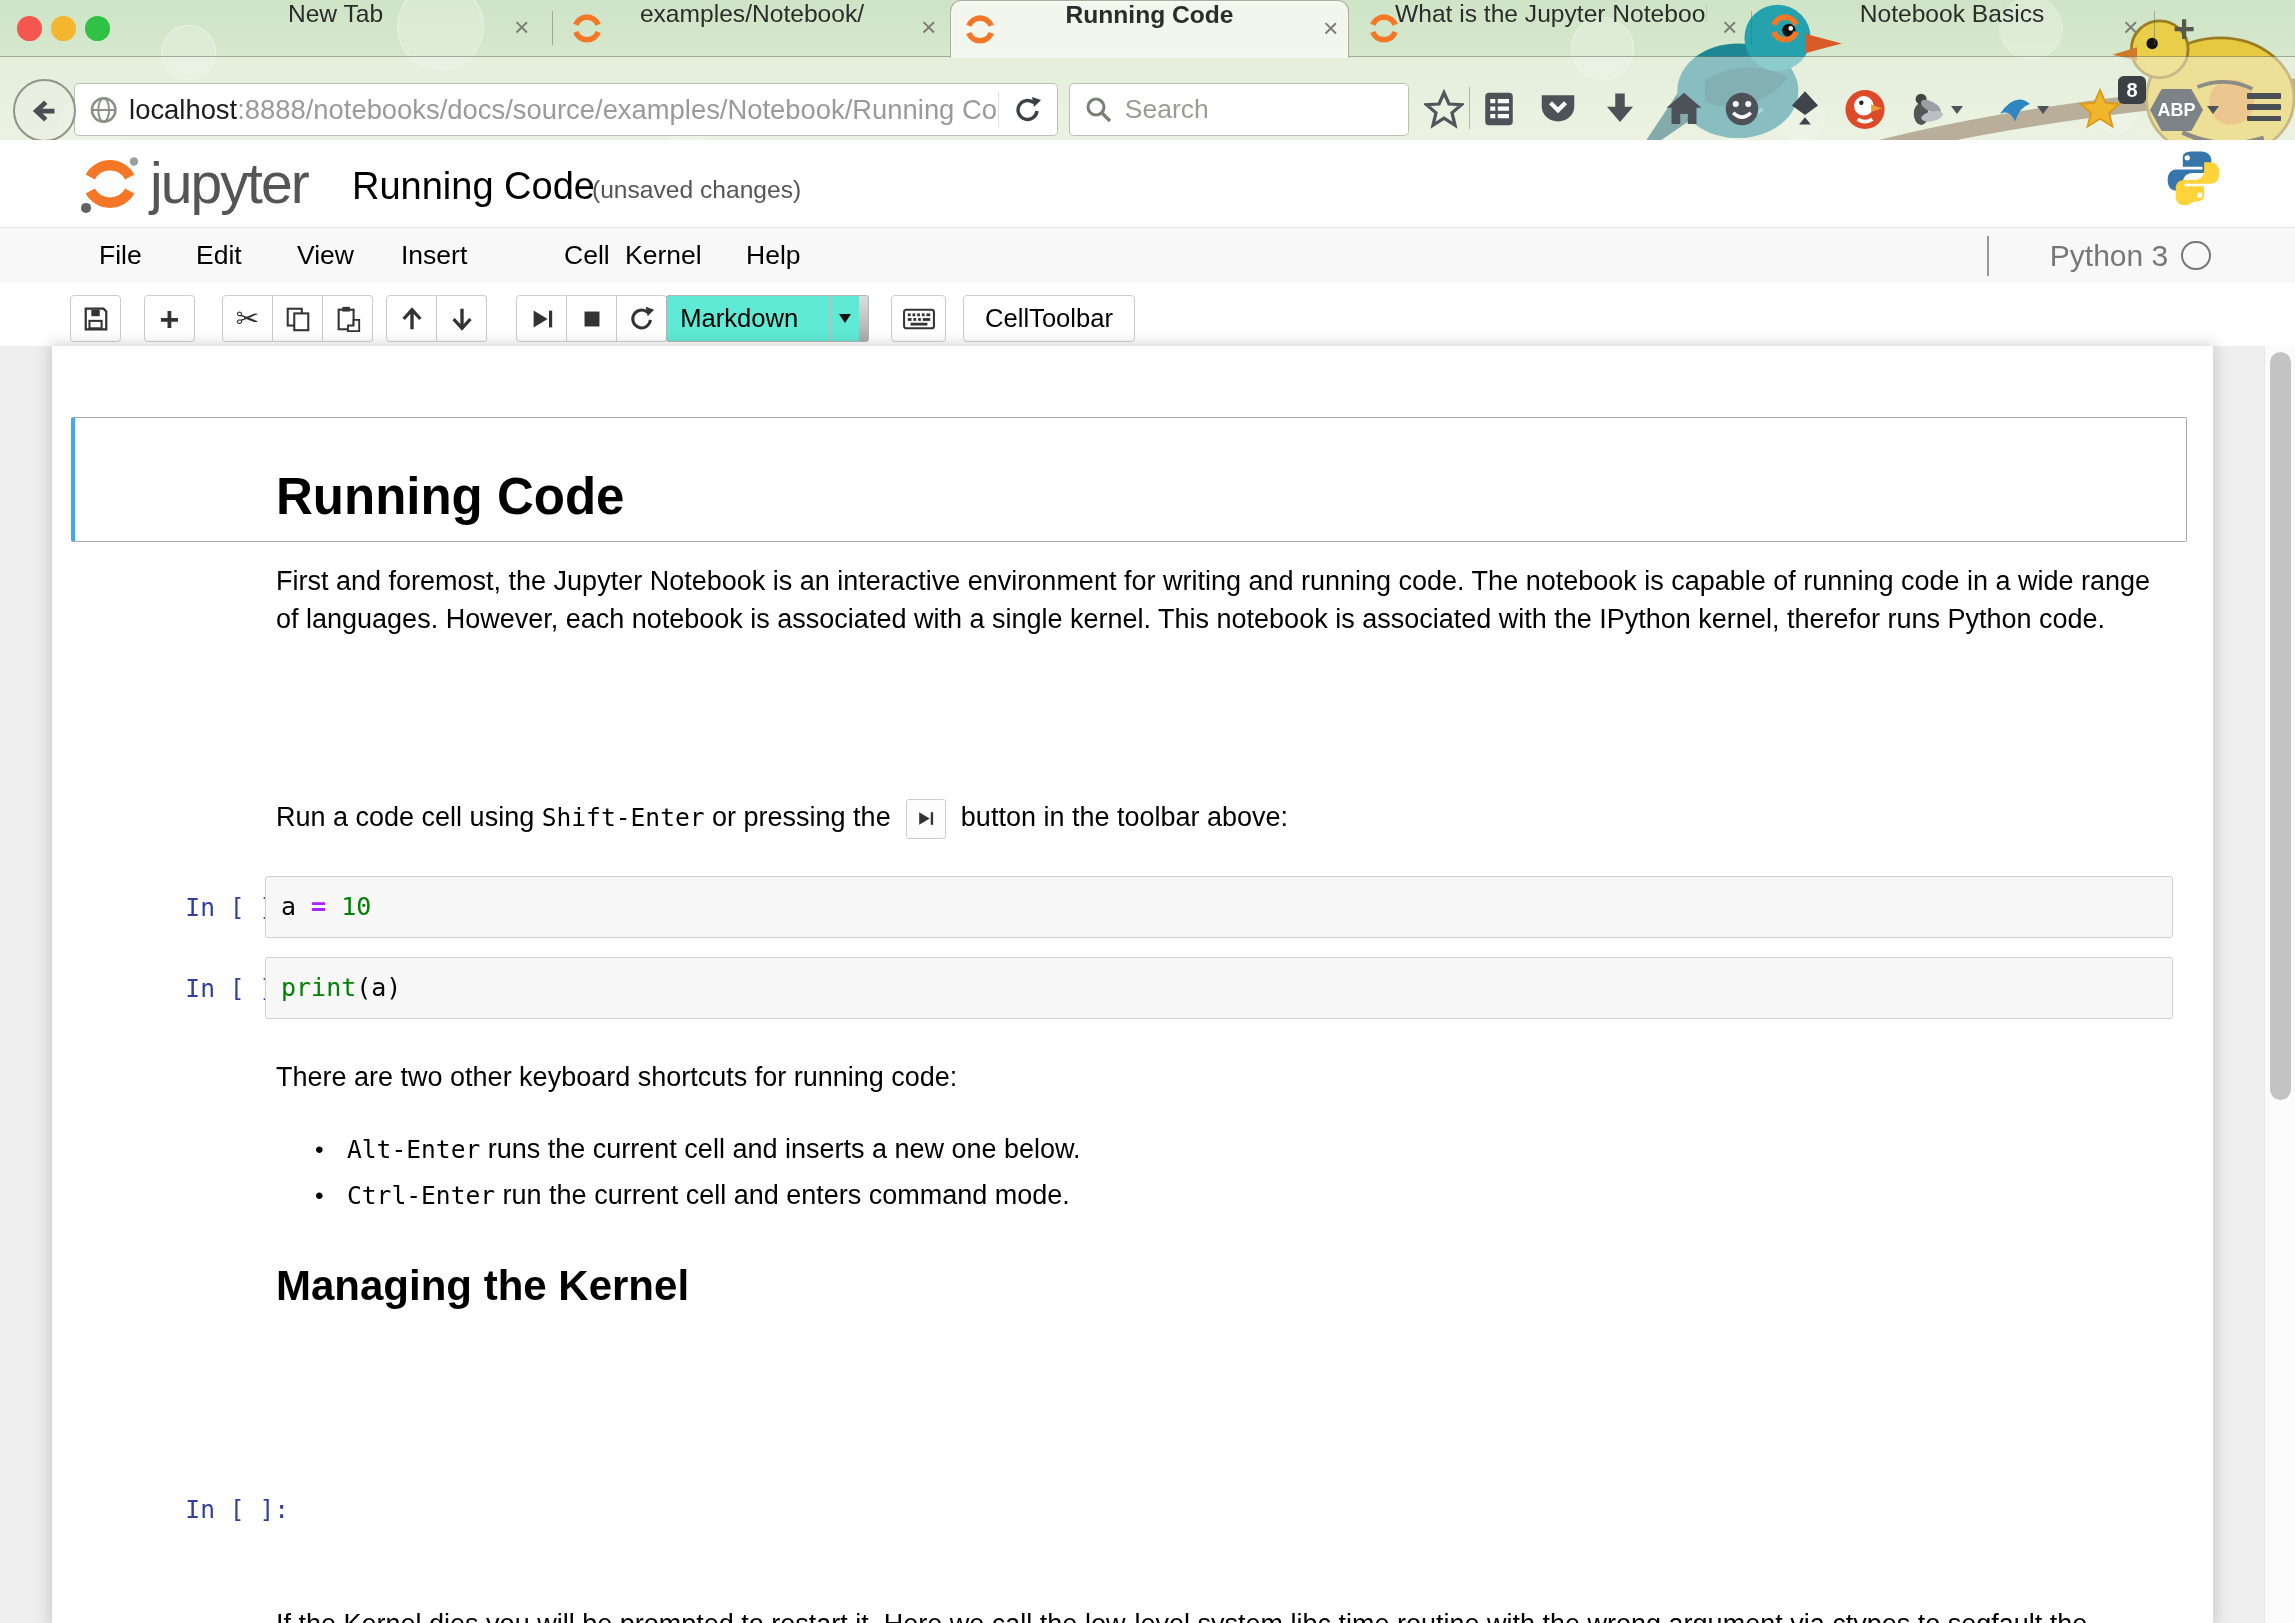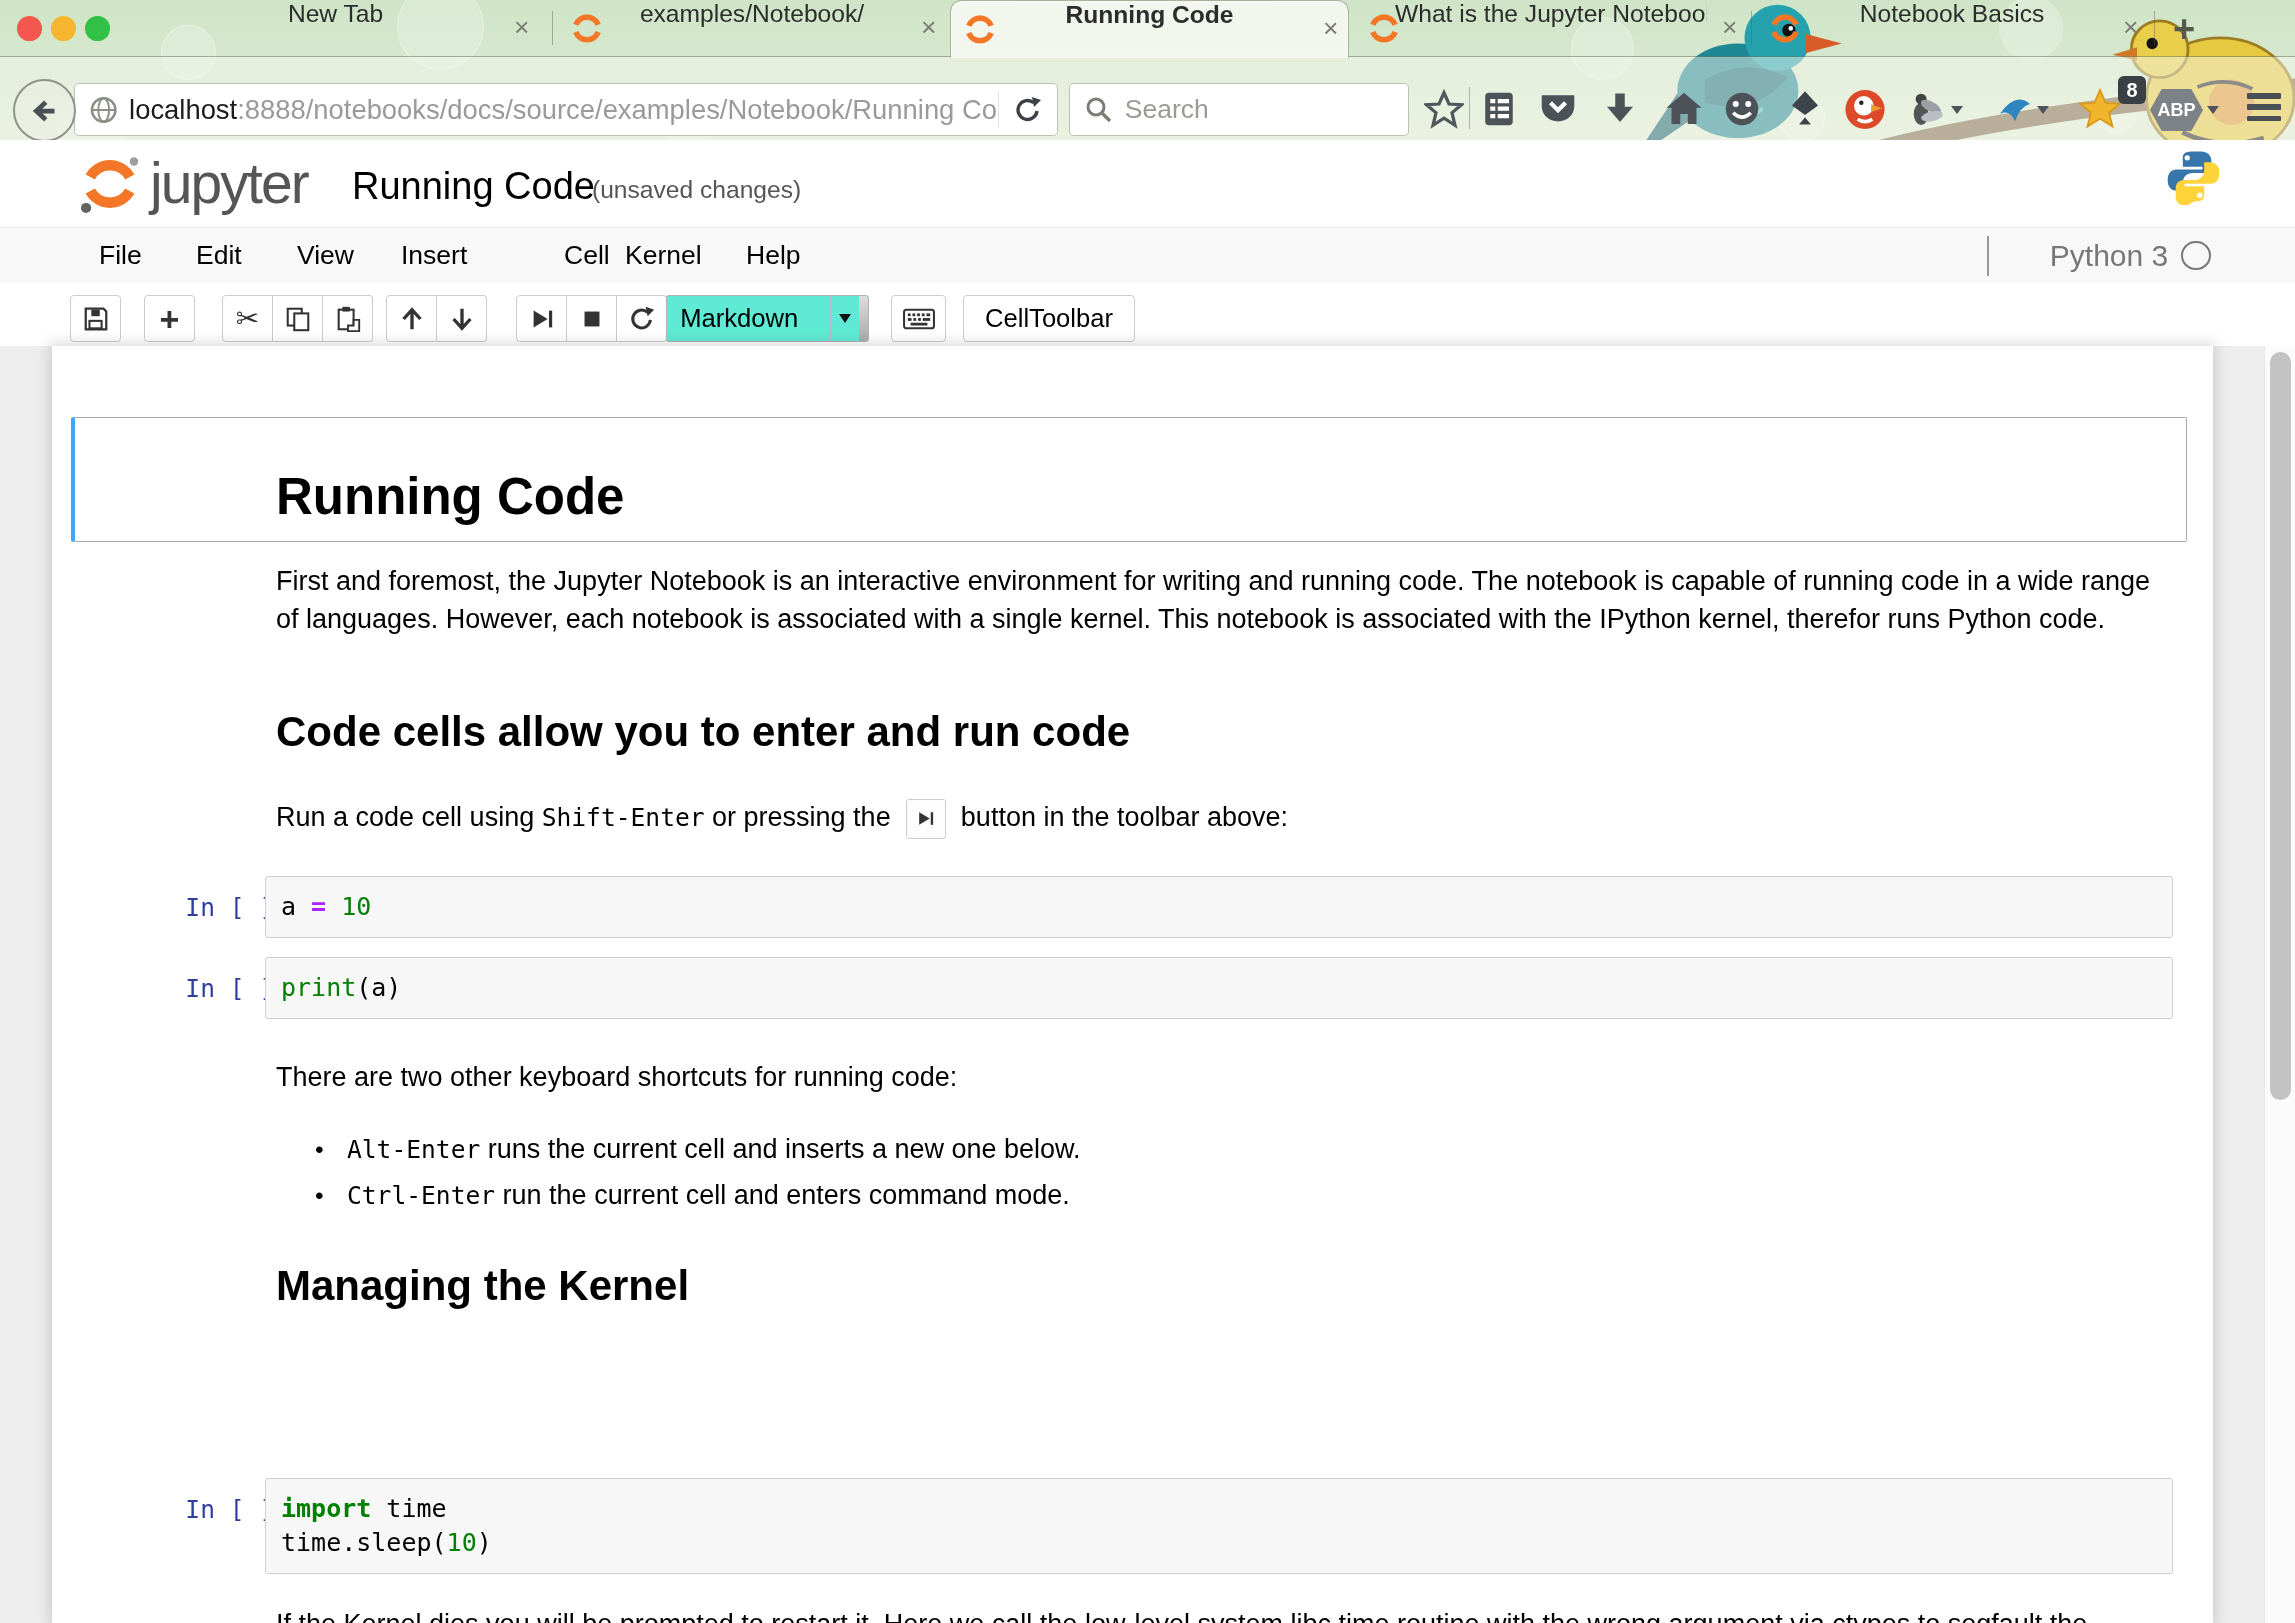--- a/index.html
+++ b/index.html
@@ -443,21 +443,20 @@
 
 <div class="nbarea">
   <div class="nbcontainer">
 
     <div class="mdcell-selected">
       <div class="nb-h1" style="left:201px;top:49px;position:absolute;">Running Code</div>
     </div>
 
     <div class="nb-p" style="top:216px;">First and foremost, the Jupyter Notebook is an interactive environment for writing and running code. The notebook is capable of running code in a wide range of languages. However, each notebook is associated with a single kernel. This notebook is associated with the IPython kernel, therefor runs Python code.</div>
 
-    <div class="nb-h2" style="top:362px;">Code cells allow you to enter and run code</div>
 
     <div class="nb-p" style="top:452px;width:1912px;">
       <span>Run a code cell using </span><span class="icode">Shift-Enter</span><span> or pressing the </span><span class="inline-btn">
           <svg width="21" height="21" viewBox="0 0 30 30">
             <polygon points="6,6 21,15 6,24" fill="#333"></polygon>
             <rect x="22.5" y="6" width="3.4" height="18" fill="#333"></rect>
           </svg>
         </span><span> button in the toolbar above:</span>
     </div>
 
@@ -484,24 +483,20 @@
       <div class="li">
         <span class="dot">•</span><span class="icode">Ctrl-Enter</span><span> run the current cell and enters command mode.</span>
       </div>
     </div>
 
     <div class="nb-h2" style="top:916px;">Managing the Kernel</div>
 
 
     <div class="codecell" style="top:1132px;position:absolute;height:98px;">
       <div class="prompt">In [ ]:</div>
-      <div class="input-area">
-        <div class="cm"><span class="tok-kw">import</span><span> time</span></div>
-        <div class="cm"><span>time.sleep(</span><span class="tok-num">10</span><span>)</span></div>
-      </div>
     </div>
 
     <div class="nb-p" style="top:1259px;">If the Kernel dies you will be prompted to restart it. Here we call the low-level system libc time routine with the wrong argument via ctypes to segfault the Python interpreter:</div>
   </div>
 </div>
 
 <div class="scrolltrack">
   <div class="scrollthumb"></div>
 </div>
 

